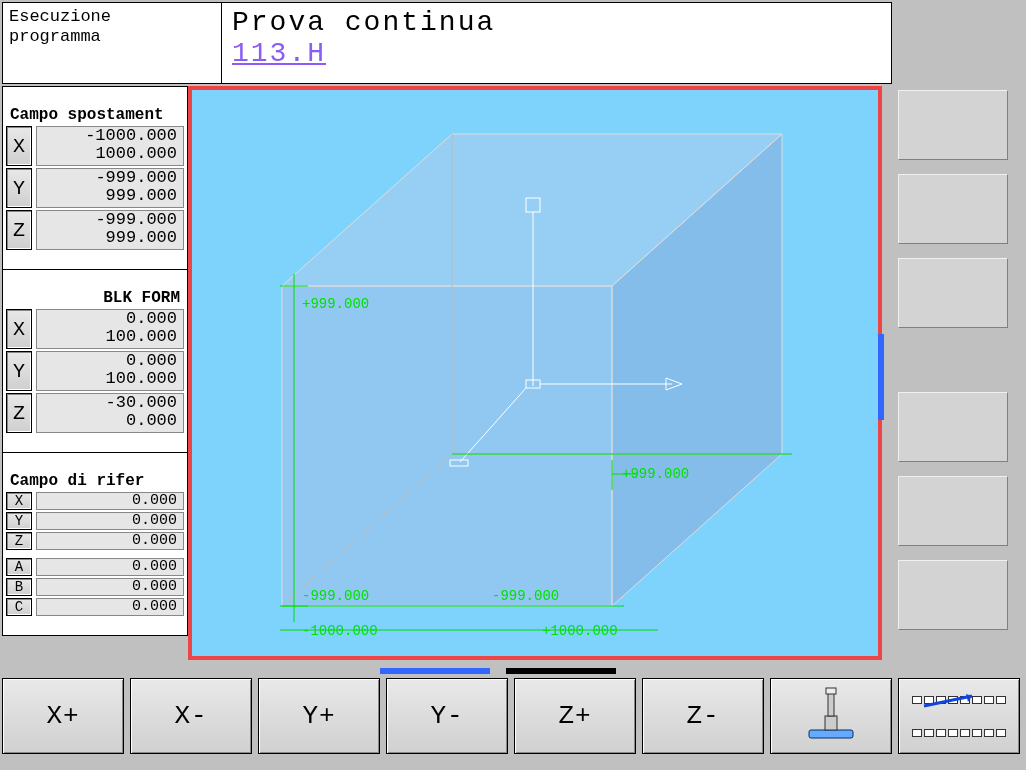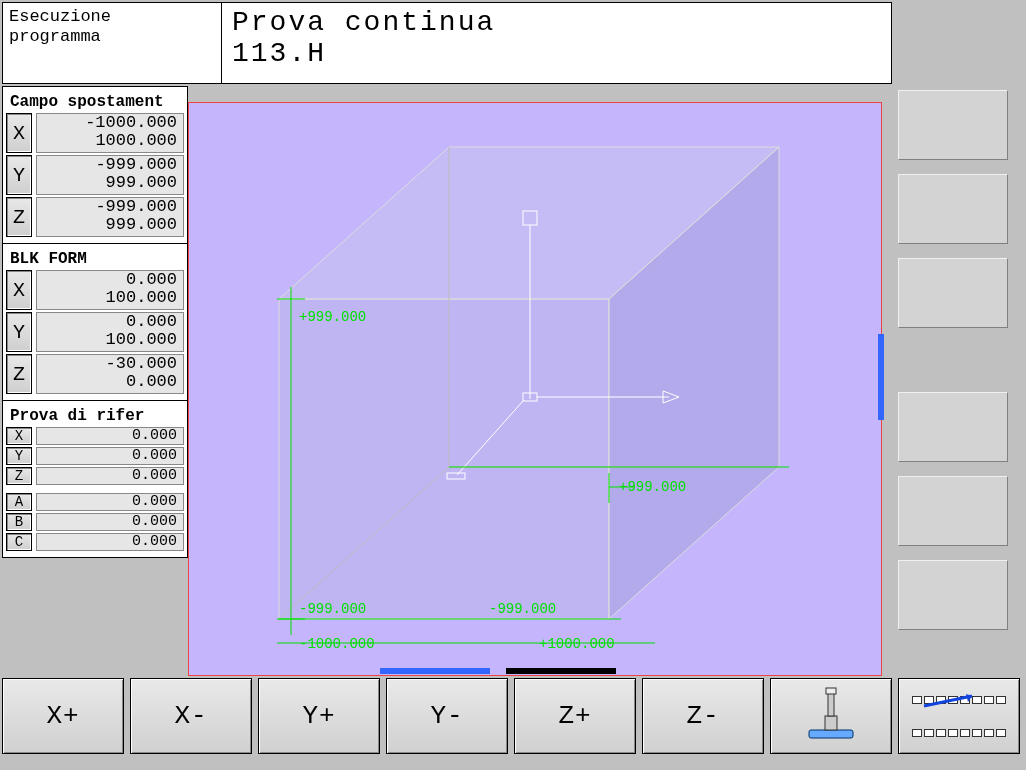--- a/index.html
+++ b/index.html
@@ -30,22 +30,23 @@
   .title-box {
     width: 670px; height: 82px;
     background: #fff;
     border: 1px solid #000;
     border-left: none;
     padding: 4px 10px;
     font-size: 28px;
     letter-spacing: 2px;
   }
   .title-box .file {
-    color: #000000;
+    color: #8b5cf6;
     font-size: 28px;
+    text-decoration: underline;
   }
   .header-spacer {
     flex: 1;
     background: #C0C0C0;
   }
 
   
   .workarea {
     position: absolute;
     left: 2px; top: 86px;
@@ -55,21 +56,21 @@
   
   .leftpanel {
     position: absolute;
     left: 0; top: 0;
     width: 186px;
     background: #fff;
     border: 1px solid #000;
   }
   .lp-section {
     border-bottom: 1px solid #000;
-    padding: 4px 3px;
+    padding: 17px 3px;
   }
   .lp-heading {
     font-size: 16px;
     font-weight: bold;
     white-space: nowrap;
     overflow: hidden;
     padding: 2px 4px;
   }
   .lp-row {
     display: flex;
@@ -100,24 +101,24 @@
   }
   .lp-vals.small {
     font-size: 15px;
   }
   .lp-val { white-space: pre; }
   .lp-vals .v2 { display:block; }
 
   
   .viewport {
     position: absolute;
-    left: 186px; top: 16px;
+    left: 186px; top: 0;
     width: 694px; height: 574px;
-    background: #c4b5fd;
-    border: 1px solid #ef4444;
+    background: #7dd3fc;
+    border: 4px solid #ef4444;
   }
   .viewport svg { position: absolute; left: 0; top: 0; }
 
   
   .rightcol {
     position: absolute;
     left: 882px; top: 0;
     width: 140px; height: 574px;
     background: #C0C0C0;
     padding-top: 4px;
@@ -227,21 +228,21 @@
       <div class="lp-row">
         <div class="lp-axis-btn">Z</div>
         <div class="lp-vals">
           <span class="lp-val">-999.000</span>
           <span class="lp-val v2">999.000</span>
         </div>
       </div>
     </div>
 
     <div class="lp-section">
-      <div class="lp-heading" style="text-align:left">BLK FORM</div>
+      <div class="lp-heading" style="text-align:right">BLK FORM</div>
       <div class="lp-row">
         <div class="lp-axis-btn">X</div>
         <div class="lp-vals">
           <span class="lp-val">0.000</span>
           <span class="lp-val v2">100.000</span>
         </div>
       </div>
       <div class="lp-row">
         <div class="lp-axis-btn">Y</div>
         <div class="lp-vals">
@@ -252,21 +253,21 @@
       <div class="lp-row">
         <div class="lp-axis-btn">Z</div>
         <div class="lp-vals">
           <span class="lp-val">-30.000</span>
           <span class="lp-val v2">0.000</span>
         </div>
       </div>
     </div>
 
     <div class="lp-section" style="border-bottom:none">
-      <div class="lp-heading">Prova di rifer</div>
+      <div class="lp-heading">Campo di rifer</div>
       <div class="lp-row">
           <div class="lp-axis-btn small">X</div>
           <div class="lp-vals small"><span class="lp-val">0.000</span></div>
         </div>
       <div class="lp-row">
           <div class="lp-axis-btn small">Y</div>
           <div class="lp-vals small"><span class="lp-val">0.000</span></div>
         </div>
       <div class="lp-row">
           <div class="lp-axis-btn small">Z</div>

